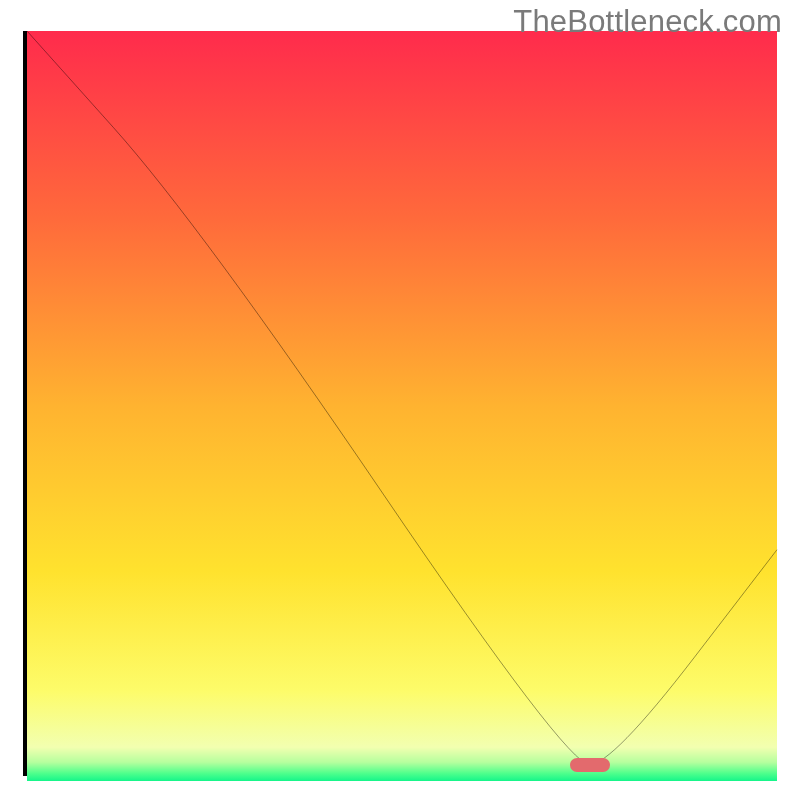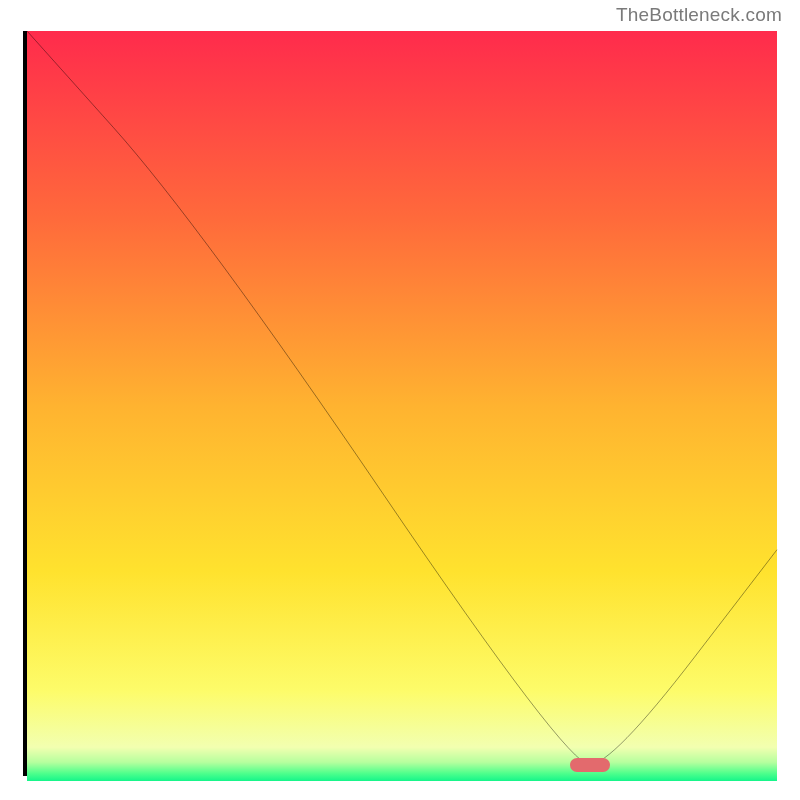--- a/index.html
+++ b/index.html
@@ -9,21 +9,21 @@
     height: 800px;
     background: #ffffff;
     font-family: Arial, Helvetica, sans-serif;
     position: relative;
     overflow: hidden;
   }
   .watermark {
     position: absolute;
     top: 4px;
     right: 18px;
-    font-size: 19px;
+    font-size: 31px;
     font-weight: 500;
     color: #7a7a7a;
     letter-spacing: 0.2px;
     z-index: 10;
   }
   .plot-area {
     position: absolute;
     left: 23px;
     top: 31px;
     width: 754px;

